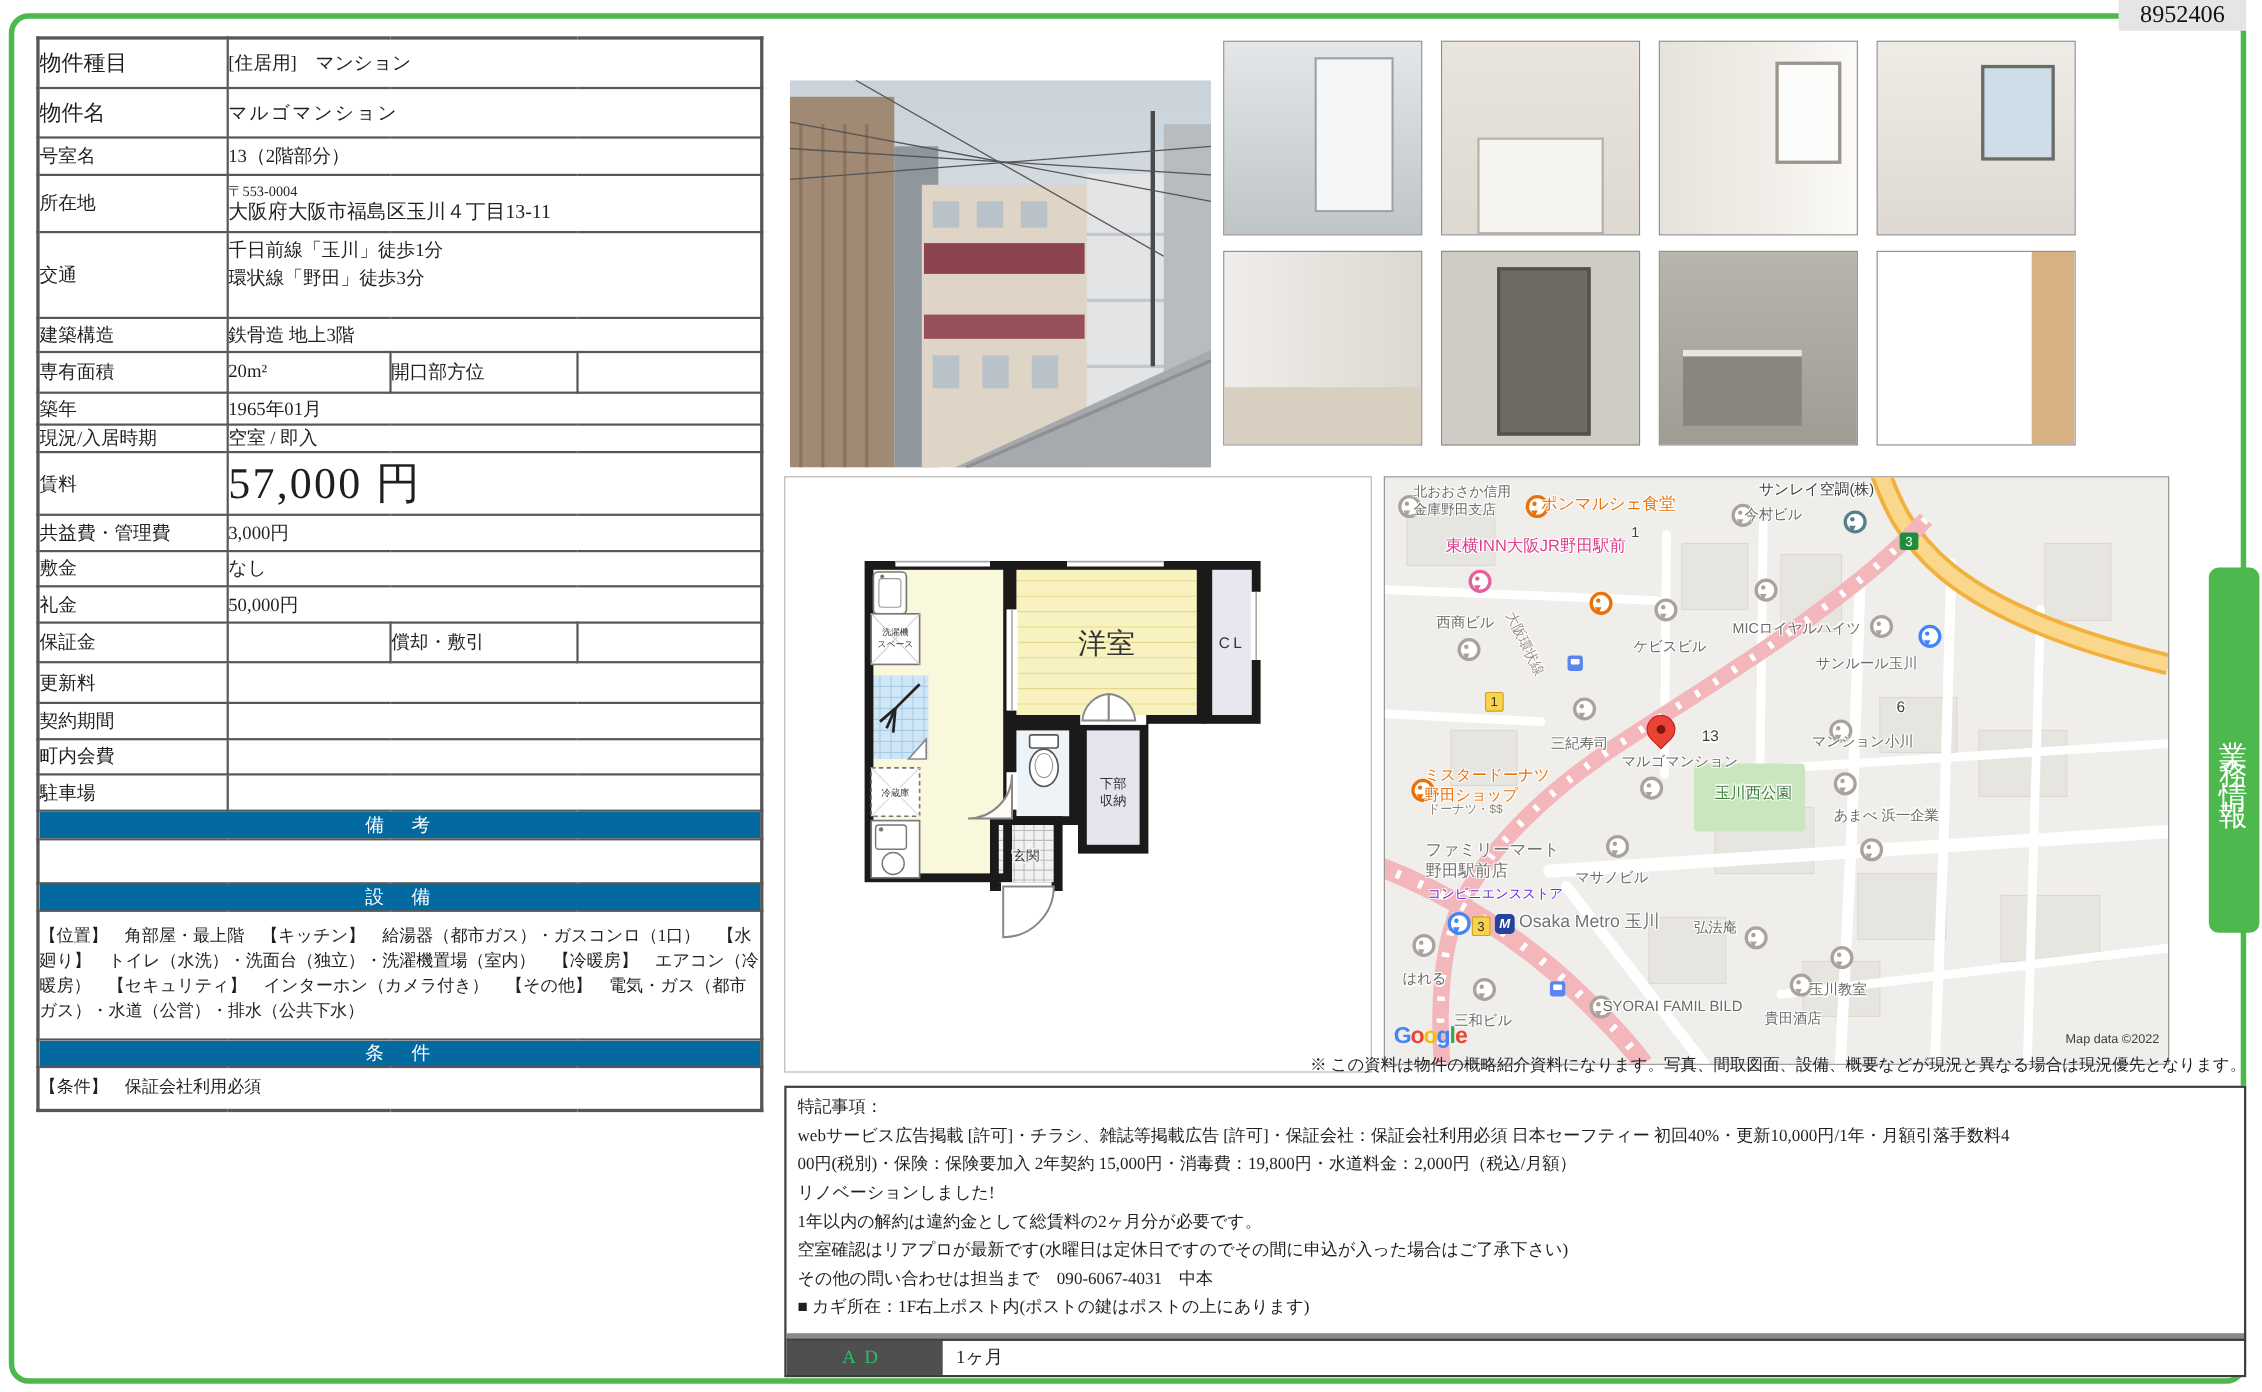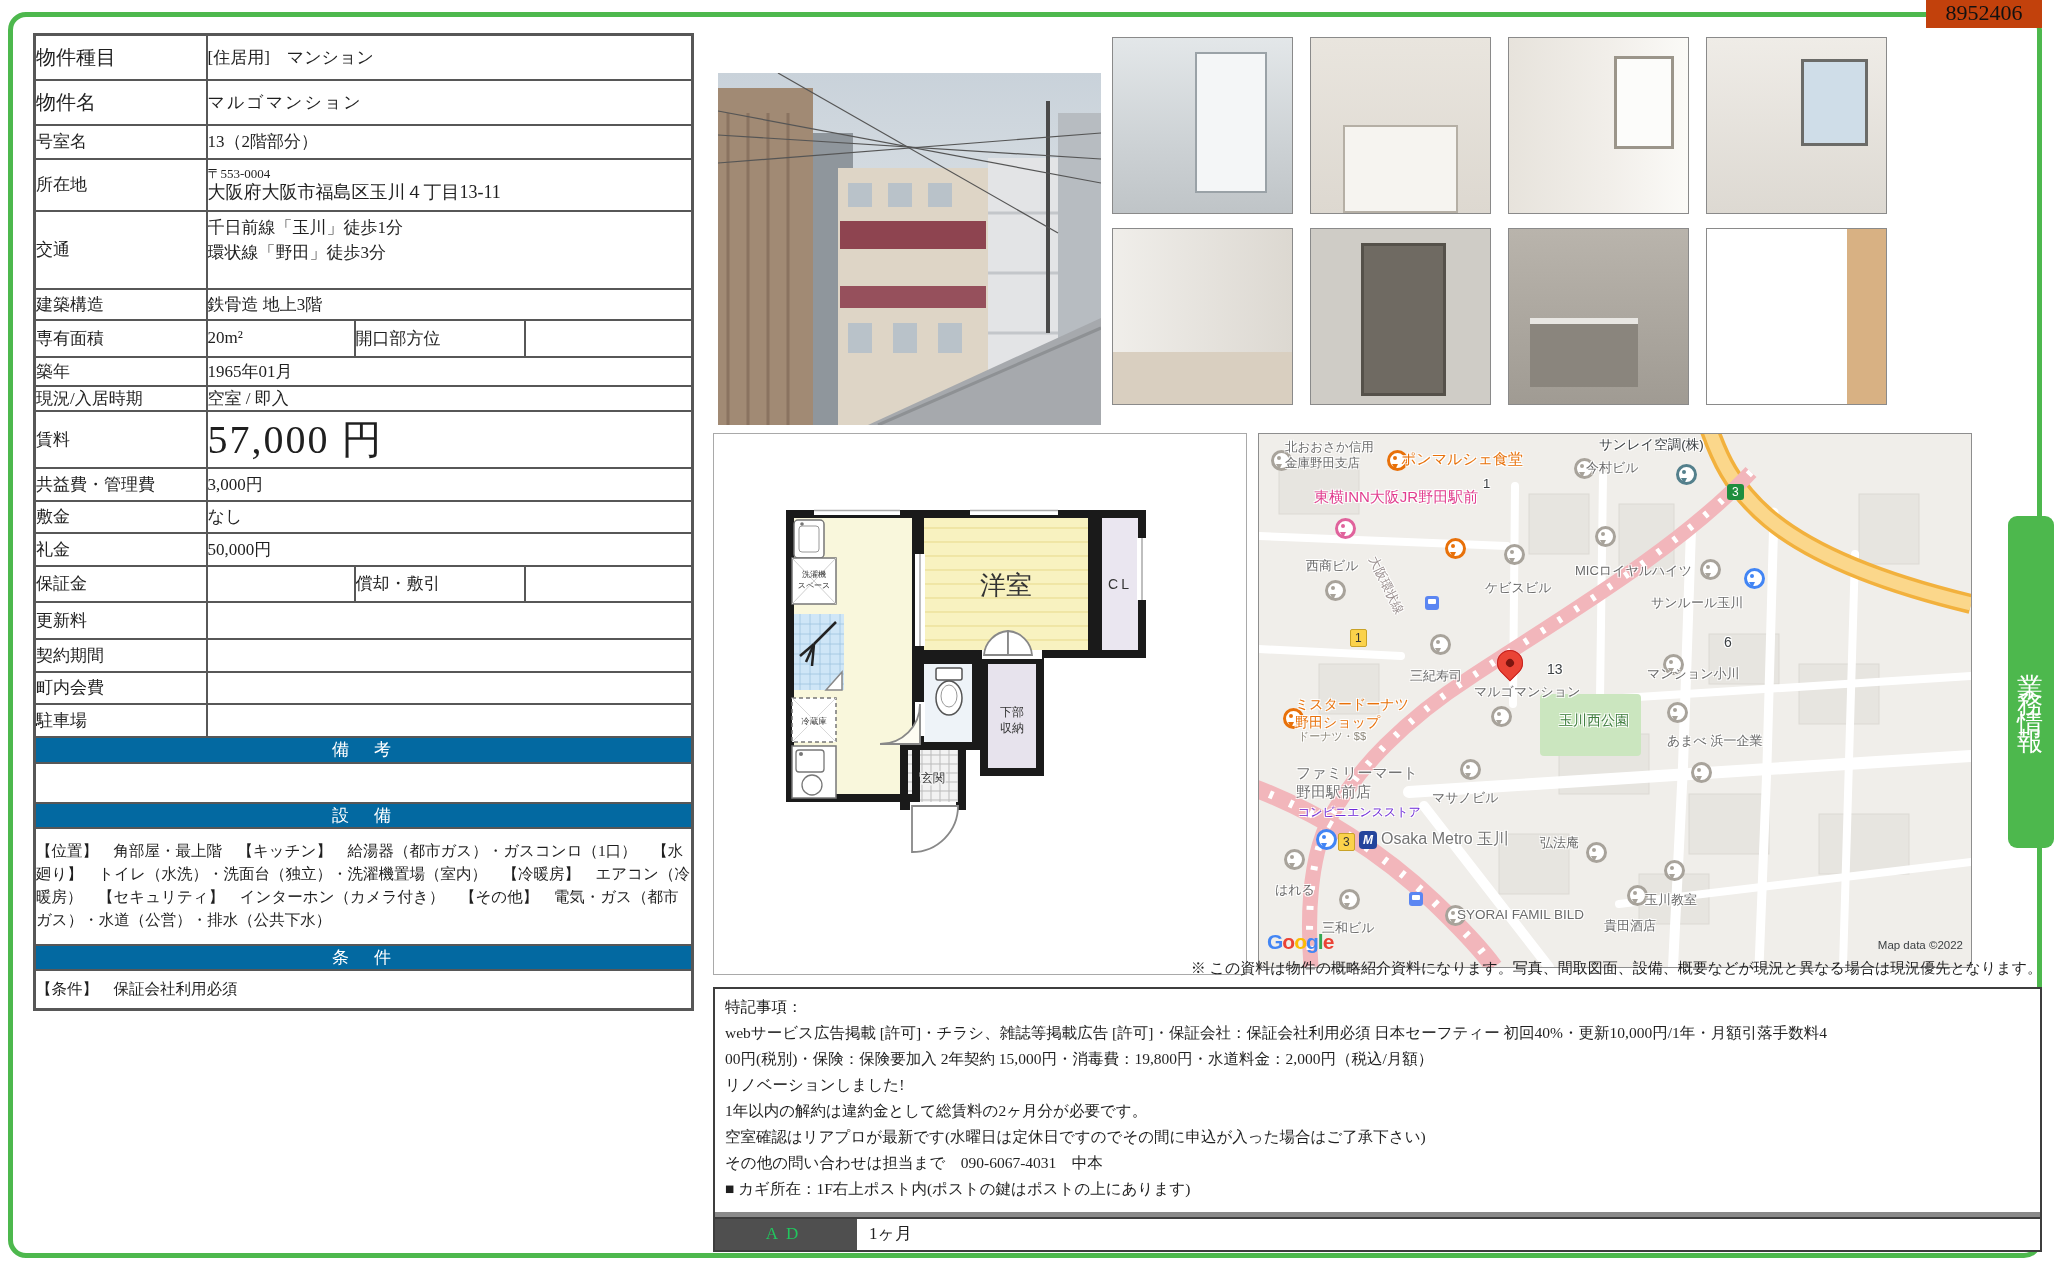--- a/index.html
+++ b/index.html
@@ -1,21 +1,21 @@
 <!DOCTYPE html>
 <html><head>
 <meta charset="utf-8">
 <style>
   html,body{margin:0;padding:0;background:#fff;}
   .page{position:relative;width:2056px;height:1265px;background:#ffffff;overflow:hidden;
         font-family:"Liberation Serif","DejaVu Serif",serif;color:#1f1f1f;}
   
   .frame{position:absolute;left:8px;top:12px;right:14px;bottom:7px;border:5px solid #4db84d;
          border-radius:18px;pointer-events:none;z-index:1;}
-  .serial{position:absolute;left:1926px;top:0px;width:116px;height:28px;background:#c2410c;z-index:3;
+  .serial{position:absolute;left:1926px;top:0px;width:116px;height:28px;background:#e5e5e5;z-index:3;
           font-size:22px;text-align:center;line-height:26px;color:#111;}
   .side-tab{position:absolute;right:2px;top:516px;width:46px;height:332px;background:#4db84d;border-radius:9px;
             z-index:3;color:#fff;display:flex;align-items:center;justify-content:center;
             writing-mode:vertical-rl;text-orientation:upright;letter-spacing:18px;font-size:26px;
             font-family:"Liberation Sans",sans-serif;padding-top:14px;box-sizing:border-box;}
   
   table.props{position:absolute;left:33px;top:33px;border-collapse:collapse;table-layout:fixed;
               width:658px;z-index:2;background:#fff;}
   table.props{border:3px solid #575757;}
   table.props td{border:2px solid #575757;overflow:hidden;vertical-align:middle;padding:0;}

